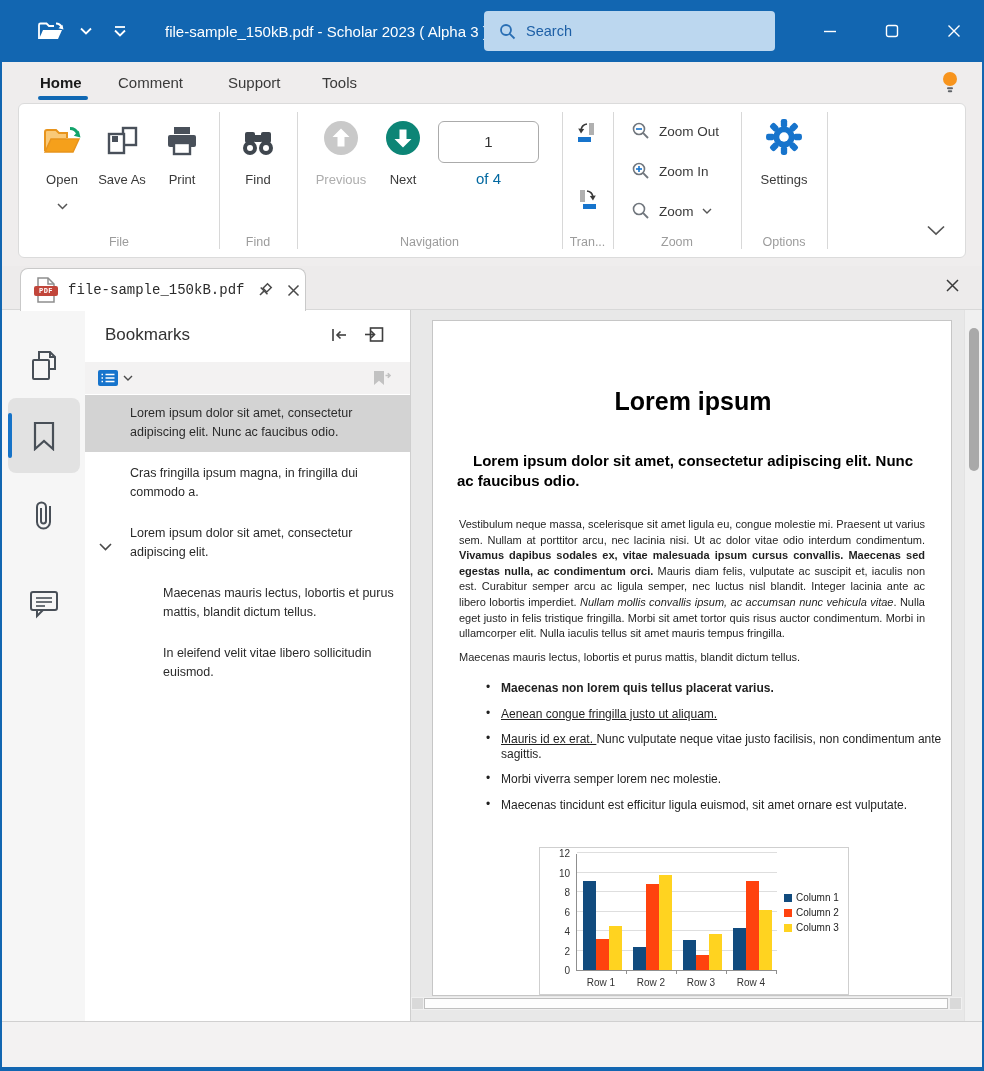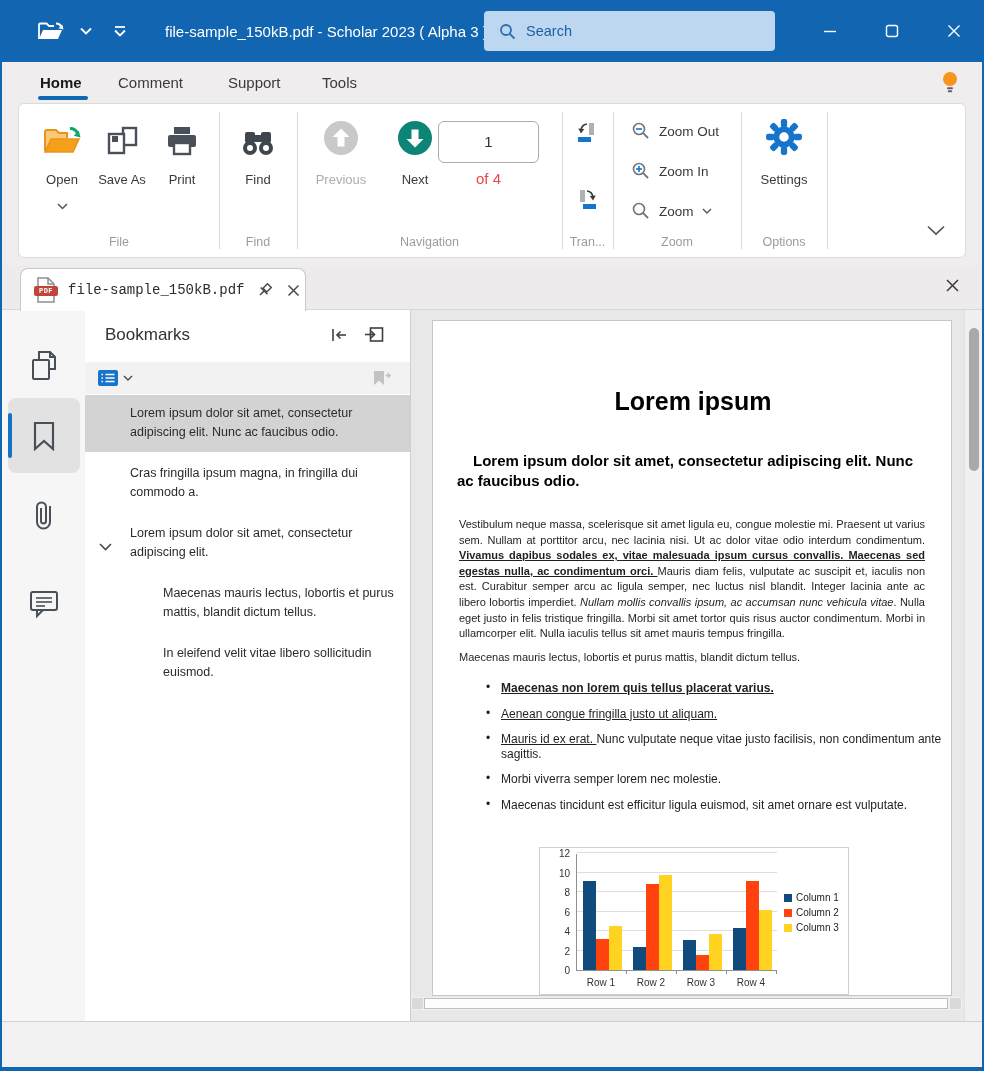--- a/index.html
+++ b/index.html
@@ -24,21 +24,21 @@
   #bulb{position:absolute;left:941px;top:71px;}
 
   
   #ribbon{position:absolute;left:18px;top:103px;width:948px;height:155px;background:#fff;border:1px solid #DBDBDB;border-radius:6px;}
   .divider{position:absolute;top:8px;bottom:8px;width:1px;background:#D8D8D8;}
   .grp-label{position:absolute;bottom:8px;text-align:center;font-size:12.5px;color:#9C9C9C;}
   .big-btn{position:absolute;top:14px;display:flex;flex-direction:column;align-items:center;gap:16px;font-size:13px;color:#3A3A3A;}
   .icon-cell{height:38px;display:flex;align-items:flex-end;justify-content:center;}
   .zoomrow{position:absolute;display:flex;align-items:center;gap:8px;font-size:13.5px;color:#3A3A3A;height:24px;}
   #pagebox{position:absolute;left:419px;top:17px;width:101px;height:42px;border:1px solid #ABABAB;border-radius:6px;background:#fff;text-align:center;line-height:40px;font-size:15px;color:#333;}
-  #pageof{position:absolute;left:419px;top:66px;width:101px;text-align:center;font-size:15px;color:#ef4444;}
+  #pageof{position:absolute;left:419px;top:66px;width:101px;text-align:center;font-size:15px;color:#0369a1;}
   .sublabel{font-size:13px;color:#3A3A3A;}
   .sublabel.disabled{color:#ADADAD;}
 
   
   #doctabbar{position:absolute;left:0;top:266px;width:984px;height:44px;background:#EDEBEB;border-bottom:1px solid #D8D8D8;}
   #doctab{position:absolute;left:20px;top:2px;width:286px;height:43px;background:#fff;border:1px solid #C9C9C9;border-bottom:none;border-radius:8px 8px 0 0;z-index:3;display:flex;align-items:center;font-family:Liberation Mono, monospace;}
   #doctab-label{font-size:14px;color:#2B2B2B;margin-left:10px;white-space:nowrap;}
   #pdficon{position:relative;width:24px;height:26px;margin-left:13px;flex:none;}
   #pdficon .band{position:absolute;left:0;top:9px;width:24px;height:10px;background:#C1453A;border-radius:2px;color:#fff;font-size:7px;font-weight:bold;text-align:center;line-height:10px;letter-spacing:.5px;}
   #tabbar-close{position:absolute;left:945px;top:12px;}
@@ -73,21 +73,21 @@
 
   
   #pdfpage{position:absolute;left:21px;top:10px;width:520px;height:676px;background:#fff;border:1px solid #C6C6C6;}
   #pg-title{position:absolute;left:0;top:66px;width:520px;text-align:center;font-size:25px;font-weight:bold;color:#000;}
   #pg-heading{position:absolute;left:24px;top:130px;width:474px;font-size:15px;font-weight:bold;line-height:20px;color:#000;text-indent:16px;}
   #pg-para{position:absolute;left:26px;top:196px;width:466px;font-size:11px;line-height:15.6px;color:#1F1F1F;text-align:justify;}
   #pg-para2{position:absolute;left:26px;top:330px;width:466px;font-size:11px;color:#1F1F1F;}
   #bullet-list{position:absolute;left:68px;top:360px;width:450px;list-style:none;font-size:12px;line-height:14.5px;color:#1F1F1F;}
   #bullet-list li{position:relative;margin-bottom:11px;}
   #bullet-list li::before{content:"\2022";position:absolute;left:-15px;top:-1px;font-size:12px;}
-  .b{font-weight:bold;text-decoration:underline;}
+  .b{font-weight:bold;}
   .i{font-style:italic;}
   .u{text-decoration:underline;}
 
   
   #chart{position:absolute;left:106px;top:526px;width:310px;height:148px;background:#fff;border:1px solid #CFCFCF;}
   #chart-plot{position:absolute;left:36px;top:6px;width:200px;height:117px;border-left:1px solid #8F8F8F;border-bottom:1px solid #8F8F8F;}
   .grid{position:absolute;left:0;width:200px;height:1px;background:#DEDEDE;}
   .bar-group{position:absolute;bottom:0;display:flex;align-items:flex-end;}
   .bar{width:13px;}
   .ytick{position:absolute;left:2px;width:28px;text-align:right;font-size:10px;line-height:12px;color:#333;}
@@ -230,21 +230,21 @@
 
     <div class="big-btn" style="left:288px;width:68px;">
       <div class="icon-cell">
         <svg width="36" height="36" viewBox="0 0 36 36">
           <circle cx="18" cy="18" r="17" fill="#C9C9C9"></circle>
           <path d="M18 8.5 l8.5 8.5 h-5 v9.5 h-7 v-9.5 h-5 z" fill="#fff"></path>
         </svg>
       </div>
       <span class="sublabel disabled">Previous</span>
     </div>
-    <div class="big-btn" style="left:368px;width:56px;">
+    <div class="big-btn" style="left:356px;width:56px;">
       <div class="icon-cell">
         <svg width="36" height="36" viewBox="0 0 36 36">
           <circle cx="18" cy="18" r="17" fill="#0D8576"></circle>
           <path d="M18 27.5 l8.5-8.5 h-5 v-9.5 h-7 v9.5 h-5 z" fill="#fff"></path>
         </svg>
       </div>
       <span class="sublabel">Next</span>
     </div>
     <div id="pagebox">1</div>
     <div id="pageof">of 4</div>

